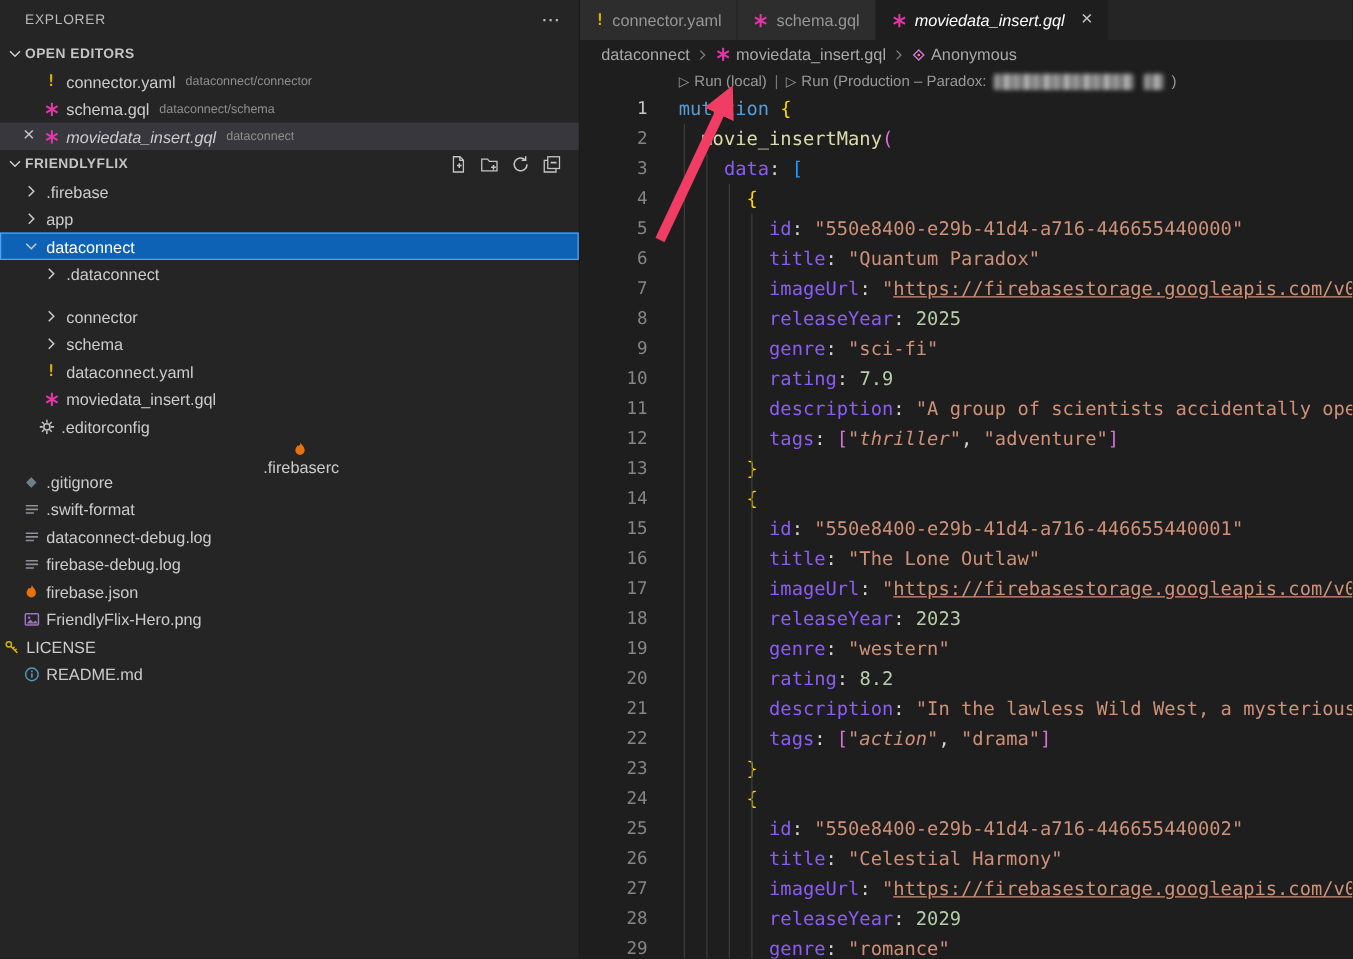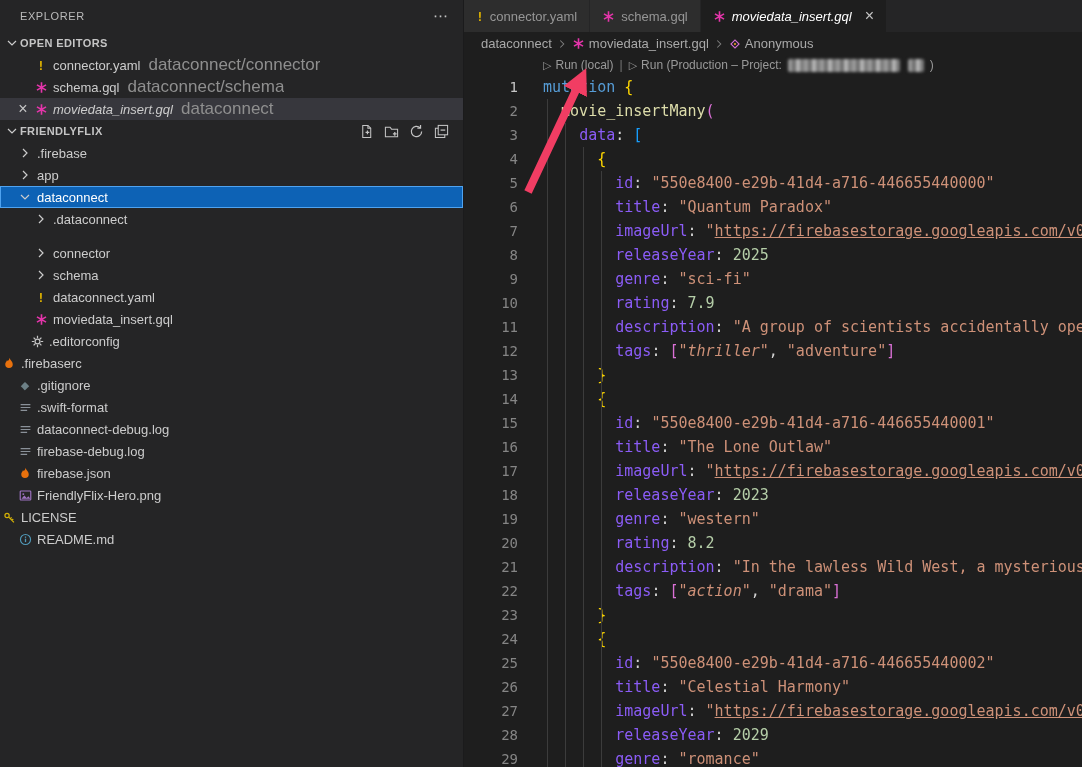--- a/index.html
+++ b/index.html
@@ -10,21 +10,21 @@
   .sidebar { position:absolute; left:0; top:0; width:464px; height:767px; background:#252526; border-right:1px solid #1b1b1c; }
   .sb-title { height:32px; display:flex; align-items:center; padding:0 14px 0 20px; font-size:11px; letter-spacing:.6px; color:#bbbbbb; }
   .sb-title .more { margin-left:auto; cursor:pointer; }
   .sec-h { height:22px; display:flex; align-items:center; padding-left:4px; font-size:11px; font-weight:700; letter-spacing:.4px; color:#c5c5c5; cursor:pointer; }
   .sec-h .sec-actions { margin-left:auto; display:flex; gap:10px; padding-right:14px; }
   .sec-h .sec-actions span { cursor:pointer; display:flex; align-items:center; }
   .oe-row { height:22px; display:flex; align-items:center; padding-left:14px; font-size:13px; cursor:pointer; white-space:nowrap; }
   .oe-row.active { background:#37373d; }
   .slot { width:18px; flex:none; display:flex; align-items:center; justify-content:center; }
   .oe-name { margin-left:3px; color:#cccccc; }
-  .oe-desc { margin-left:8px; font-size:17px; color:#8f8f8f; overflow:hidden; }
+  .oe-desc { margin-left:8px; font-size:10px; color:#8f8f8f; overflow:hidden; }
   .it { font-style:italic; }
   .tree-row { height:22px; display:flex; align-items:center; font-size:13px; color:#cccccc; cursor:pointer; white-space:nowrap; }
   .tree-row.selected { background:#0d62b5; color:#ffffff; outline:1px solid #4fa3f0; outline-offset:-1px; }
   .tree-label { margin-left:3px; }
 
   
   .editor-region { position:absolute; left:464px; top:0; right:0; bottom:0; background:#1e1e1e; overflow:hidden; }
   .tabbar { height:32px; background:#252526; display:flex; align-items:stretch; }
   .tab { display:flex; align-items:center; gap:6px; padding:0 12px; background:#2d2d2d; border-right:1px solid #252526; font-size:13px; color:#969696; cursor:pointer; white-space:nowrap; }
   .tab.active { background:#1e1e1e; color:#ffffff; }
@@ -258,21 +258,21 @@
             <svg width="13" height="13" viewBox="0 0 16 16">
               <g stroke="#c5c5c5" stroke-width="1.5" fill="none">
                 <circle cx="8" cy="8" r="3"></circle>
                 <path d="M8 1v3M8 12v3M1 8h3M12 8h3M3.2 3.2l2 2M10.8 10.8l2 2M12.8 3.2l-2 2M5.2 10.8l-2 2"></path>
               </g>
             </svg>
           </span>
         </span>
         <span class="tree-label">.editorconfig</span>
       </div>
-      <div class="tree-row" style="">
+      <div class="tree-row" style="padding-left: 16px; flex-direction: column;">
         <span class="slot">
           <span class="icon-wrap">
             <svg width="12" height="14" viewBox="0 0 16 16">
               <path d="M8.7 1c.4 2.8 4.3 4.6 4.3 8.6a5 5 0 0 1-10 0c0-2.4 1.7-3.5 2.3-5.4C6.2 5.7 8.2 5 8.7 1z" fill="#e8710d"></path>
             </svg>
           </span>
         </span>
         <span class="tree-label">.firebaserc</span>
       </div>
       <div class="tree-row" style="padding-left: 16px;">
@@ -439,21 +439,21 @@
       <span class="icon-wrap">
           <span class="ic-play">▷</span>
         </span>
       <span>Run (local)</span>
     </span>
     <span class="cl-sep">|</span>
     <span class="cl-link">
       <span class="icon-wrap">
           <span class="ic-play">▷</span>
         </span>
-      <span>Run (Production – Project:</span>
+      <span>Run (Production – Paradox:</span>
       <span class="redact w1"></span>
       <span class="redact w2"></span>
       <span>)</span>
     </span>
   </div>
 
   <div class="code" id="code">
       <div class="cl-row active">
         <span class="ln">1</span>
         <span class="lc"><span class="tk-kw">mutation</span><span class="tk-pu"> </span><span class="tk-b1">{</span></span>

